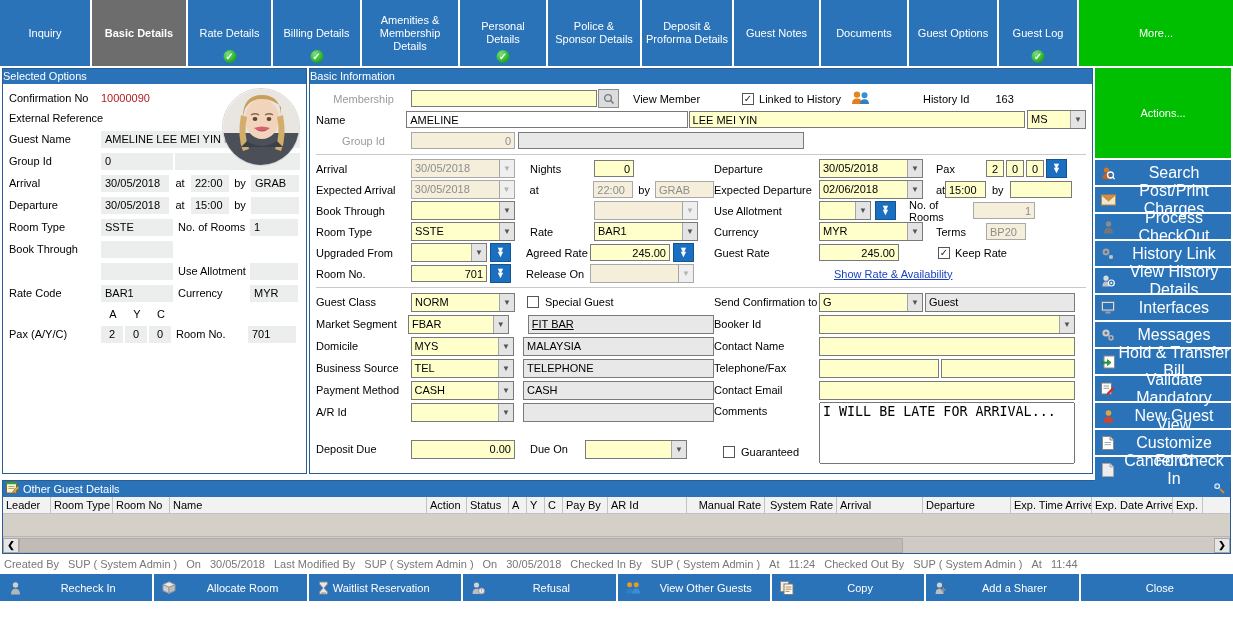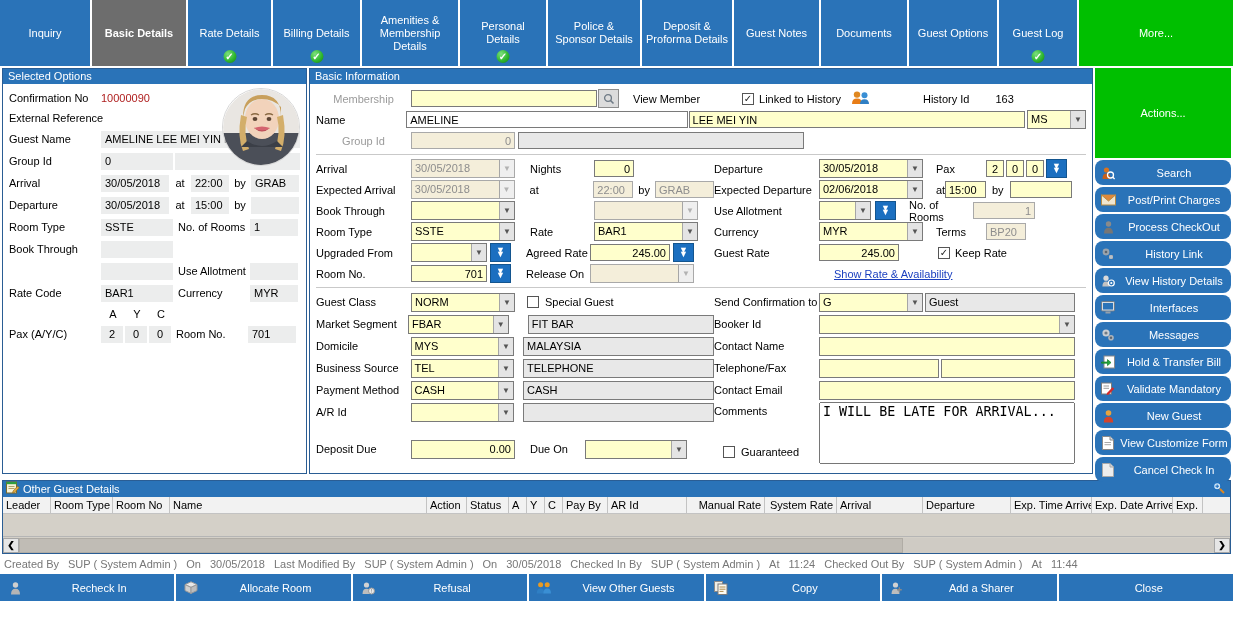--- a/index.html
+++ b/index.html
@@ -40,21 +40,21 @@
     color:#fff; font-size:10px; line-height:1; font-weight:bold;
   }
 
   
   .main { display:flex; height: 410px; width:1233px; background:#fff; }
 
   
   .panel { border: 1px solid #2a5d94; background:#fff; }
   .panel-title {
     background:#2a73b8; color:#fff; height:15px; line-height:15px;
-    padding-left:5px; font-size:11px;
+    font-size:11px;
   }
 
   
   .left-panel { width: 305px; margin: 2px 0 2px 2px; position:relative; }
   .left-body { padding: 4px 6px 0 6px; position:relative; height: 385px; }
   .status-title { color:#b02020; font-size:19px; font-weight:bold; letter-spacing:0px; margin: 1px 0 3px 0;}
   .avatar {
     position:absolute; right: 6px; top: 4px; width: 78px; height:78px; border-radius:50%;
     overflow:hidden; border:1px solid #d8d8d8;
   }
@@ -108,21 +108,21 @@
   .hr-sep { border-top:1px solid #c9c9c9; margin:3px 0; }
 
   
   .right-panel { width: 140px; margin:2px 2px 2px 2px; }
   .actions-big {
     height:90px; background:#00bf00; color:#fff; display:flex; align-items:center;
     justify-content:center; font-size:11px; margin-bottom:2px;
   }
   .act-btn {
     height:25px; background:#2a73b8; color:#fff; display:flex; align-items:center;
-    margin-bottom:2px; font-size:11px; padding-left:4px;border-radius:8px;
+    margin-bottom:2px; font-size:16px; padding-left:4px;
   }
   .act-btn .ic { width:18px; height:18px; display:flex; align-items:center; justify-content:center; flex:0 0 18px;}
   .act-btn .tx { flex:1; text-align:center; }
 
   
   .bottom { width:1233px; }
   .grid-panel { border:1px solid #2a5d94; margin:4px 2px 0 2px; }
   .grid-title {
     background:#2a73b8; color:#fff; height:16px; line-height:16px; font-size:11px;
     display:flex; align-items:center; padding-left:3px;
@@ -506,21 +506,21 @@
               </span>
               <span class="cbx" style="margin-left:12px"></span>
               <span class="flabel" style="margin-left:6px">Special Guest</span>
             </div>
             <div class="frow" style="height:22px">
               <span class="flabel" style="width:95px">Market Segment</span>
               <span class="combo" style="width:104px">
                 <span class="val">FBAR</span>
                 <span class="arrow">▼</span>
               </span>
-              <input class="f gray" style="width: 192px; margin-left: 19px; height: 19px;" value="FIT BAR">
+              <input class="f gray" style="width: 192px; margin-left: 19px; height: 19px; text-decoration: underline;" value="FIT BAR">
             </div>
             <div class="frow" style="height:22px">
               <span class="flabel" style="width:95px">Domicile</span>
               <span class="combo" style="width:104px">
                 <span class="val">MYS</span>
                 <span class="arrow">▼</span>
               </span>
               <input class="f gray" style="width: 192px; margin-left: 9px; height: 19px;" value="MALAYSIA">
             </div>
             <div class="frow" style="height:22px">
@@ -830,20 +830,29 @@
           <svg width="14" height="13" viewBox="0 0 14 13">
               <path d="M7 0.8 L13 3.6 L7 6.4 L1 3.6 Z" fill="#e8e8e8" stroke="#9a9a9a"></path>
               <path d="M1 3.6 L7 6.4 V12.4 L1 9.6 Z" fill="#cfcfcf" stroke="#9a9a9a"></path>
               <path d="M13 3.6 L7 6.4 V12.4 L13 9.6 Z" fill="#bdbdbd" stroke="#9a9a9a"></path>
             </svg>
         </span>
         <span class="tx">Allocate Room</span>
       </div>
       <div class="bbtn">
         <span class="ic">
+          <svg width="11" height="14" viewBox="0 0 11 14">
+              <path d="M1.5 1 h8 v2 L6 7 l3.5 4 v2 h-8 v-2 L5 7 L1.5 3 Z" fill="#e9e9e9" stroke="#8a8a8a"></path>
+              <path d="M3 11.4 h5 v1 h-5 Z" fill="#9a9a9a"></path>
+            </svg>
+        </span>
+        <span class="tx" style="text-align:left;padding-left:0">Waitlist Reservation</span>
+      </div>
+      <div class="bbtn">
+        <span class="ic">
           <svg width="14" height="14" viewBox="0 0 14 14">
               <circle cx="5.5" cy="4" r="2.6" fill="#d2d2d2"></circle>
               <path d="M1.5 13 Q1.5 7.7 5.5 7.7 Q9.5 7.7 9.5 13 Z" fill="#bdbdbd"></path>
               <circle cx="10.5" cy="10" r="3" fill="#e8e8e8" stroke="#9a9a9a"></circle>
               <text x="10.5" y="12" font-size="5" text-anchor="middle" fill="#666">!</text>
             </svg>
         </span>
         <span class="tx">Refusal</span>
       </div>
       <div class="bbtn">

